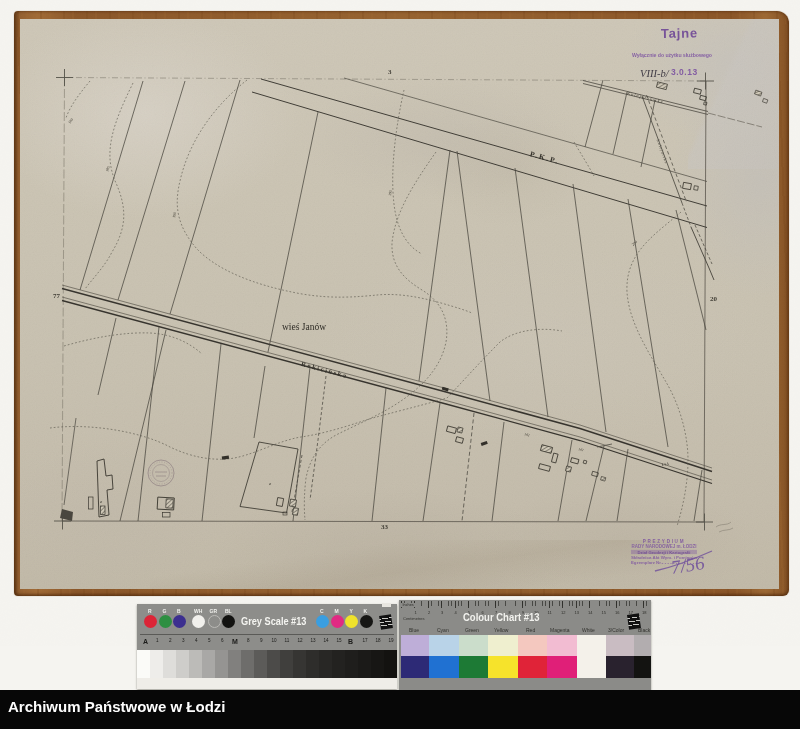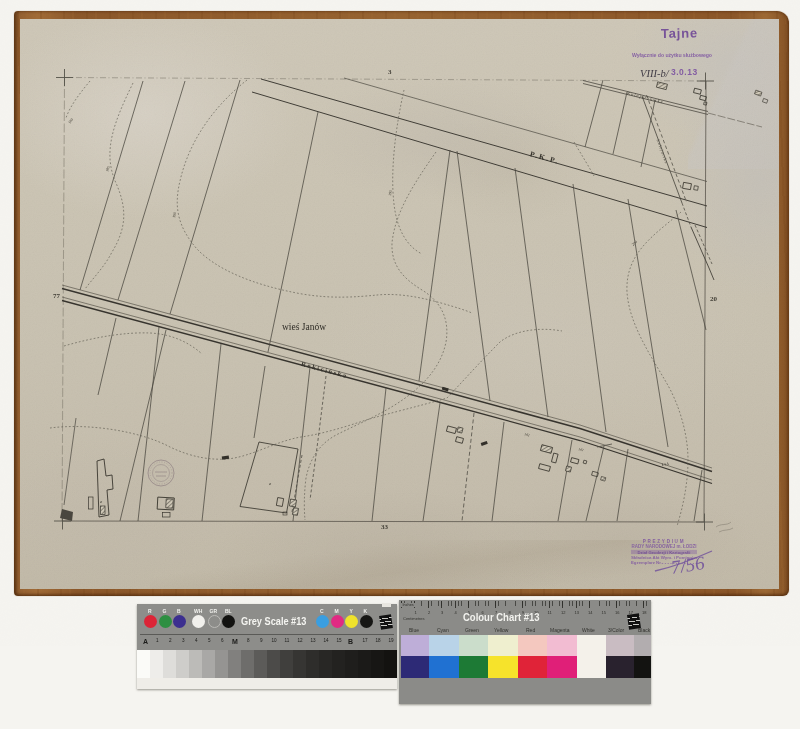--- a/index.html
+++ b/index.html
@@ -481,13 +481,16 @@
         <div style="width:29.5px;background:#1d7a35;"></div>
         <div style="width:29.5px;background:#f6e32b;"></div>
         <div style="width:29.5px;background:#e02338;"></div>
         <div style="width:29.5px;background:#e01f78;"></div>
         <div style="width:29px;background:#f4f1ea;"></div>
         <div style="width:28.5px;background:#29222e;"></div>
         <div style="width:17px;background:#131311;"></div>
 </div>
 </div>
 
+<div id="bar" class="abs">
+      <span>Archiwum Państwowe w Łodzi</span>
+    </div>
 </div>
 
 </body></html>

